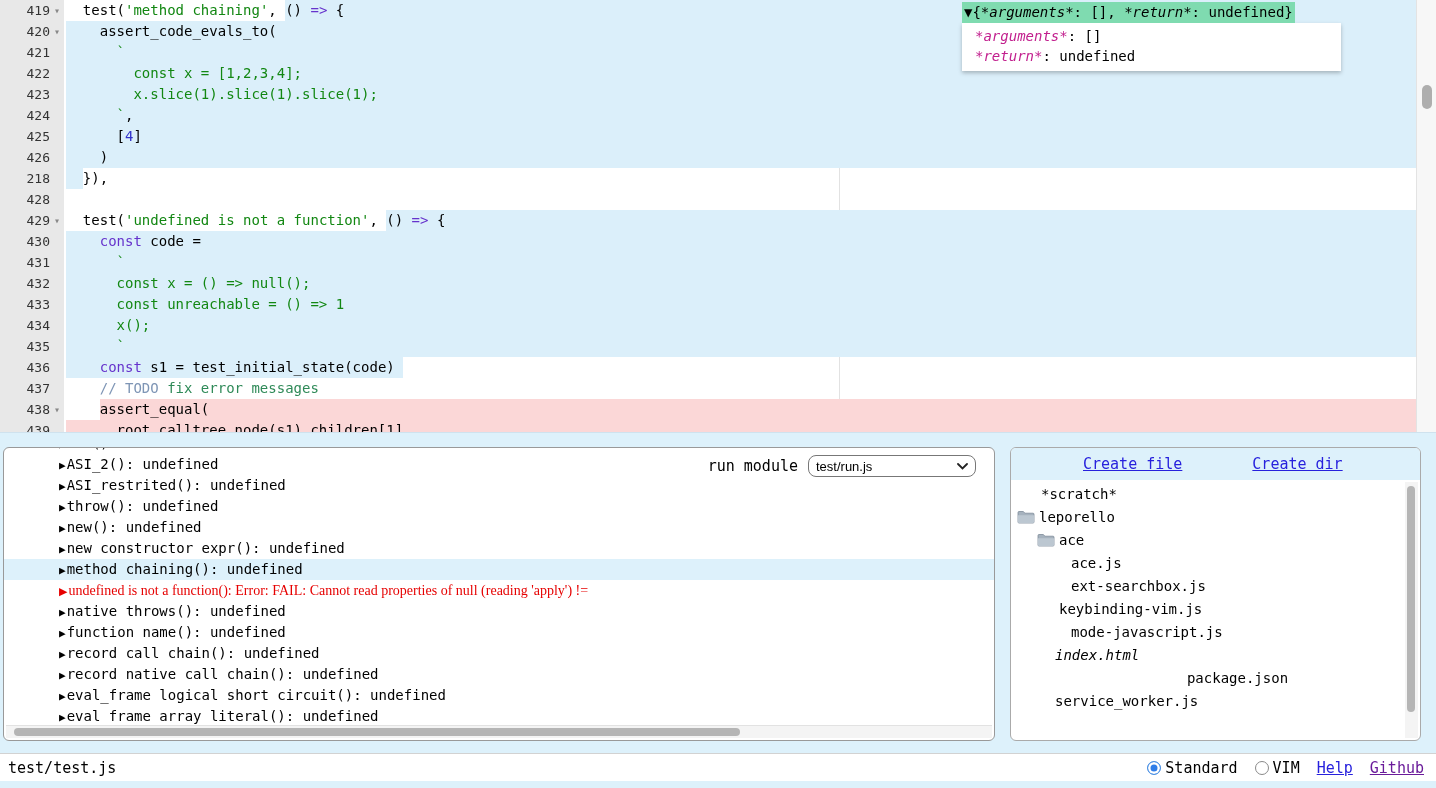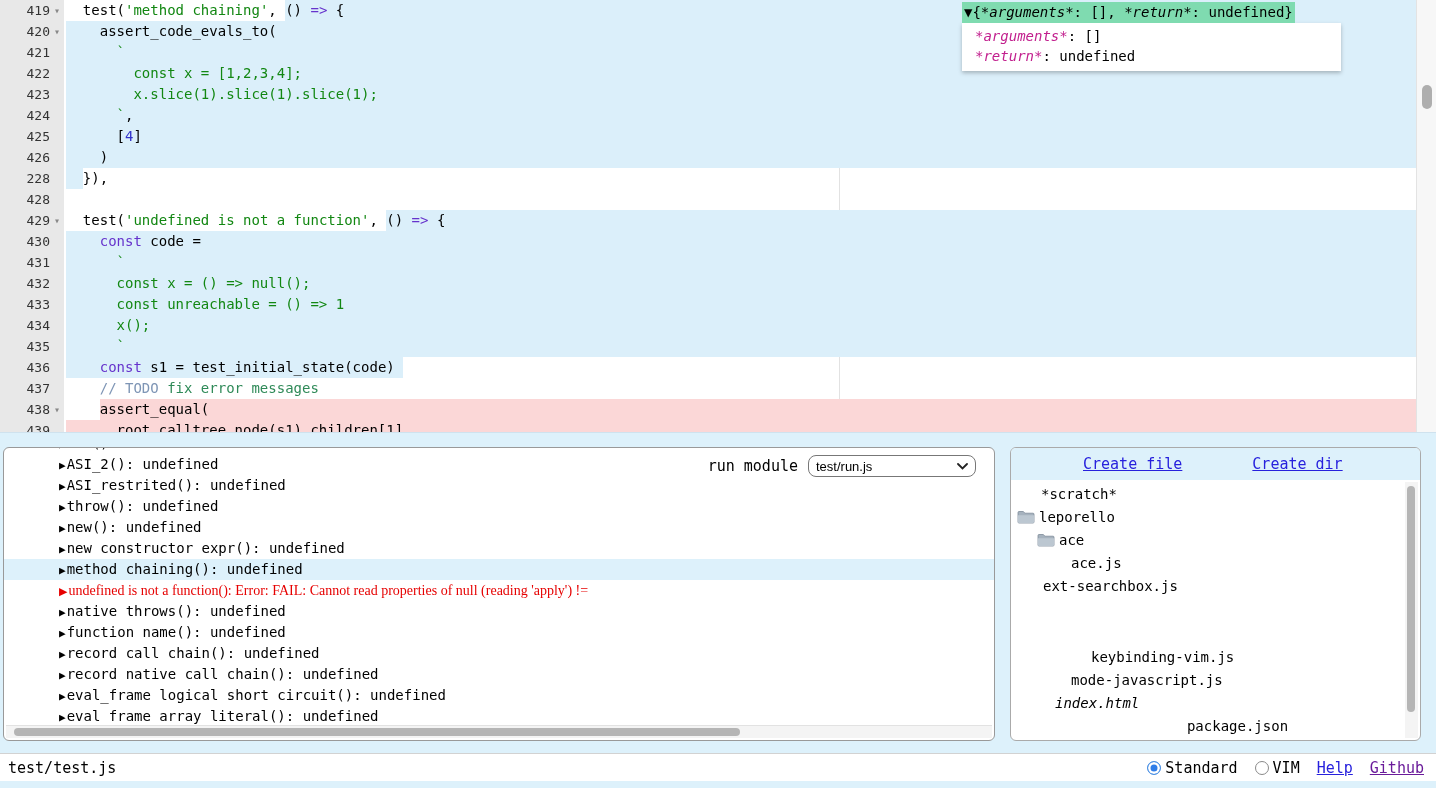--- a/index.html
+++ b/index.html
@@ -97,21 +97,21 @@
   <div id="print-margin"></div>
   <div id="code-lines">
       <div class="line"><div class="gut"><span>419</span><span class="fold">▾</span></div><div class="code"><span class="hl hl-blue" style="left: calc(26ch + 2px); right: 0px;"></span><span class="txt"><span class="tok-d">  test(</span><span class="tok-s">'method chaining'</span><span class="tok-d">, </span><span class="tok-d">() </span><span class="tok-k">=&gt;</span><span class="tok-d"> {</span></span></div></div>
       <div class="line"><div class="gut"><span>420</span><span class="fold">▾</span></div><div class="code"><span class="hl hl-blue" style="left: calc(0ch + 2px); right: 0px;"></span><span class="txt"><span class="tok-d">    assert_code_evals_to(</span></span></div></div>
       <div class="line"><div class="gut"><span>421</span><span class="fold"></span></div><div class="code"><span class="hl hl-blue" style="left: calc(0ch + 2px); right: 0px;"></span><span class="txt"><span class="tok-s">      `</span></span></div></div>
       <div class="line"><div class="gut"><span>422</span><span class="fold"></span></div><div class="code"><span class="hl hl-blue" style="left: calc(0ch + 2px); right: 0px;"></span><span class="txt"><span class="tok-s">        const x = [1,2,3,4];</span></span></div></div>
       <div class="line"><div class="gut"><span>423</span><span class="fold"></span></div><div class="code"><span class="hl hl-blue" style="left: calc(0ch + 2px); right: 0px;"></span><span class="txt"><span class="tok-s">        x.slice(1).slice(1).slice(1);</span></span></div></div>
       <div class="line"><div class="gut"><span>424</span><span class="fold"></span></div><div class="code"><span class="hl hl-blue" style="left: calc(0ch + 2px); right: 0px;"></span><span class="txt"><span class="tok-s">      `</span><span class="tok-d">,</span></span></div></div>
       <div class="line"><div class="gut"><span>425</span><span class="fold"></span></div><div class="code"><span class="hl hl-blue" style="left: calc(0ch + 2px); right: 0px;"></span><span class="txt"><span class="tok-d">      [</span><span class="tok-n">4</span><span class="tok-d">]</span></span></div></div>
       <div class="line"><div class="gut"><span>426</span><span class="fold"></span></div><div class="code"><span class="hl hl-blue" style="left: calc(0ch + 2px); right: 0px;"></span><span class="txt"><span class="tok-d">    )</span></span></div></div>
-      <div class="line"><div class="gut"><span>228</span><span class="fold"></span></div><div class="code"><span class="hl hl-blue" style="left: calc(0ch + 2px); width: 2ch;"></span><span class="txt"><span class="tok-d">  }),</span></span></div></div>
+      <div class="line"><div class="gut"><span>218</span><span class="fold"></span></div><div class="code"><span class="hl hl-blue" style="left: calc(0ch + 2px); width: 2ch;"></span><span class="txt"><span class="tok-d">  }),</span></span></div></div>
       <div class="line"><div class="gut"><span>428</span><span class="fold"></span></div><div class="code"><span class="txt"></span></div></div>
       <div class="line"><div class="gut"><span>429</span><span class="fold">▾</span></div><div class="code"><span class="hl hl-blue" style="left: calc(38ch + 2px); right: 0px;"></span><span class="txt"><span class="tok-d">  test(</span><span class="tok-s">'undefined is not a function'</span><span class="tok-d">, </span><span class="tok-d">() </span><span class="tok-k">=&gt;</span><span class="tok-d"> {</span></span></div></div>
       <div class="line"><div class="gut"><span>430</span><span class="fold"></span></div><div class="code"><span class="hl hl-blue" style="left: calc(0ch + 2px); right: 0px;"></span><span class="txt"><span class="tok-d">    </span><span class="tok-k">const</span><span class="tok-d"> code =</span></span></div></div>
       <div class="line"><div class="gut"><span>431</span><span class="fold"></span></div><div class="code"><span class="hl hl-blue" style="left: calc(0ch + 2px); right: 0px;"></span><span class="txt"><span class="tok-s">      `</span></span></div></div>
       <div class="line"><div class="gut"><span>432</span><span class="fold"></span></div><div class="code"><span class="hl hl-blue" style="left: calc(0ch + 2px); right: 0px;"></span><span class="txt"><span class="tok-s">      const x = () =&gt; null();</span></span></div></div>
       <div class="line"><div class="gut"><span>433</span><span class="fold"></span></div><div class="code"><span class="hl hl-blue" style="left: calc(0ch + 2px); right: 0px;"></span><span class="txt"><span class="tok-s">      const unreachable = () =&gt; 1</span></span></div></div>
       <div class="line"><div class="gut"><span>434</span><span class="fold"></span></div><div class="code"><span class="hl hl-blue" style="left: calc(0ch + 2px); right: 0px;"></span><span class="txt"><span class="tok-s">      x();</span></span></div></div>
       <div class="line"><div class="gut"><span>435</span><span class="fold"></span></div><div class="code"><span class="hl hl-blue" style="left: calc(0ch + 2px); right: 0px;"></span><span class="txt"><span class="tok-s">      `</span></span></div></div>
       <div class="line"><div class="gut"><span>436</span><span class="fold"></span></div><div class="code"><span class="hl hl-blue" style="left: calc(0ch + 2px); width: 40ch;"></span><span class="txt"><span class="tok-d">    </span><span class="tok-k">const</span><span class="tok-d"> s1 = test_initial_state(code)</span></span></div></div>
       <div class="line"><div class="gut"><span>437</span><span class="fold"></span></div><div class="code"><span class="txt"><span class="tok-c1">    // TODO</span><span class="tok-c2"> fix error messages</span></span></div></div>
@@ -170,22 +170,22 @@
       <div class="trow" style="padding-left: 30px;"><span>*scratch*</span></div>
       <div class="trow" style="padding-left: 6px;"><svg width="18" height="14" viewBox="0 0 18 14">
           <path d="M1 2.5 Q1 1.5 2 1.5 L6.2 1.5 L8 3.2 L16 3.2 Q17 3.2 17 4.2 L17 12 Q17 13 16 13 L2 13 Q1 13 1 12 Z" fill="#a6b2be" stroke="#7d8b99" stroke-width="0.8"></path>
           <path d="M1 5.2 L17 5.2 L17 12 Q17 13 16 13 L2 13 Q1 13 1 12 Z" fill="#bcc7d1"></path>
         </svg><span>leporello</span></div>
       <div class="trow" style="padding-left: 26px;"><svg width="18" height="14" viewBox="0 0 18 14">
           <path d="M1 2.5 Q1 1.5 2 1.5 L6.2 1.5 L8 3.2 L16 3.2 Q17 3.2 17 4.2 L17 12 Q17 13 16 13 L2 13 Q1 13 1 12 Z" fill="#a6b2be" stroke="#7d8b99" stroke-width="0.8"></path>
           <path d="M1 5.2 L17 5.2 L17 12 Q17 13 16 13 L2 13 Q1 13 1 12 Z" fill="#bcc7d1"></path>
         </svg><span>ace</span></div>
       <div class="trow" style="padding-left: 60px;"><span>ace.js</span></div>
-      <div class="trow" style="padding-left: 32px;"><span>ext-searchbox.js</span></div>
-      <div class="trow" style="padding-left: 80px; margin-top: 48px;"><span>keybinding-vim.js</span></div>
+      <div class="trow" style="padding-left: 60px;"><span>ext-searchbox.js</span></div>
+      <div class="trow" style="padding-left: 48px;"><span>keybinding-vim.js</span></div>
       <div class="trow" style="padding-left: 60px;"><span>mode-javascript.js</span></div>
       <div class="trow" style="padding-left: 44px; font-style: italic;"><span>index.html</span></div>
       <div class="trow" style="padding-left: 44px; justify-content: center;"><span>package.json</span></div>
       <div class="trow" style="padding-left: 44px;"><span>service_worker.js</span></div>
       <div class="trow" style="padding-left: 26px; margin-top: 41px;"><svg width="18" height="14" viewBox="0 0 18 14">
           <path d="M1 2.5 Q1 1.5 2 1.5 L6.2 1.5 L8 3.2 L16 3.2 Q17 3.2 17 4.2 L17 12 Q17 13 16 13 L2 13 Q1 13 1 12 Z" fill="#a6b2be" stroke="#7d8b99" stroke-width="0.8"></path>
           <path d="M1 5.2 L17 5.2 L17 12 Q17 13 16 13 L2 13 Q1 13 1 12 Z" fill="#bcc7d1"></path>
         </svg><span>src</span></div>
       <div class="trow" style="padding-left: 60px;"><span>ast_utils.js</span></div>
     </div>

